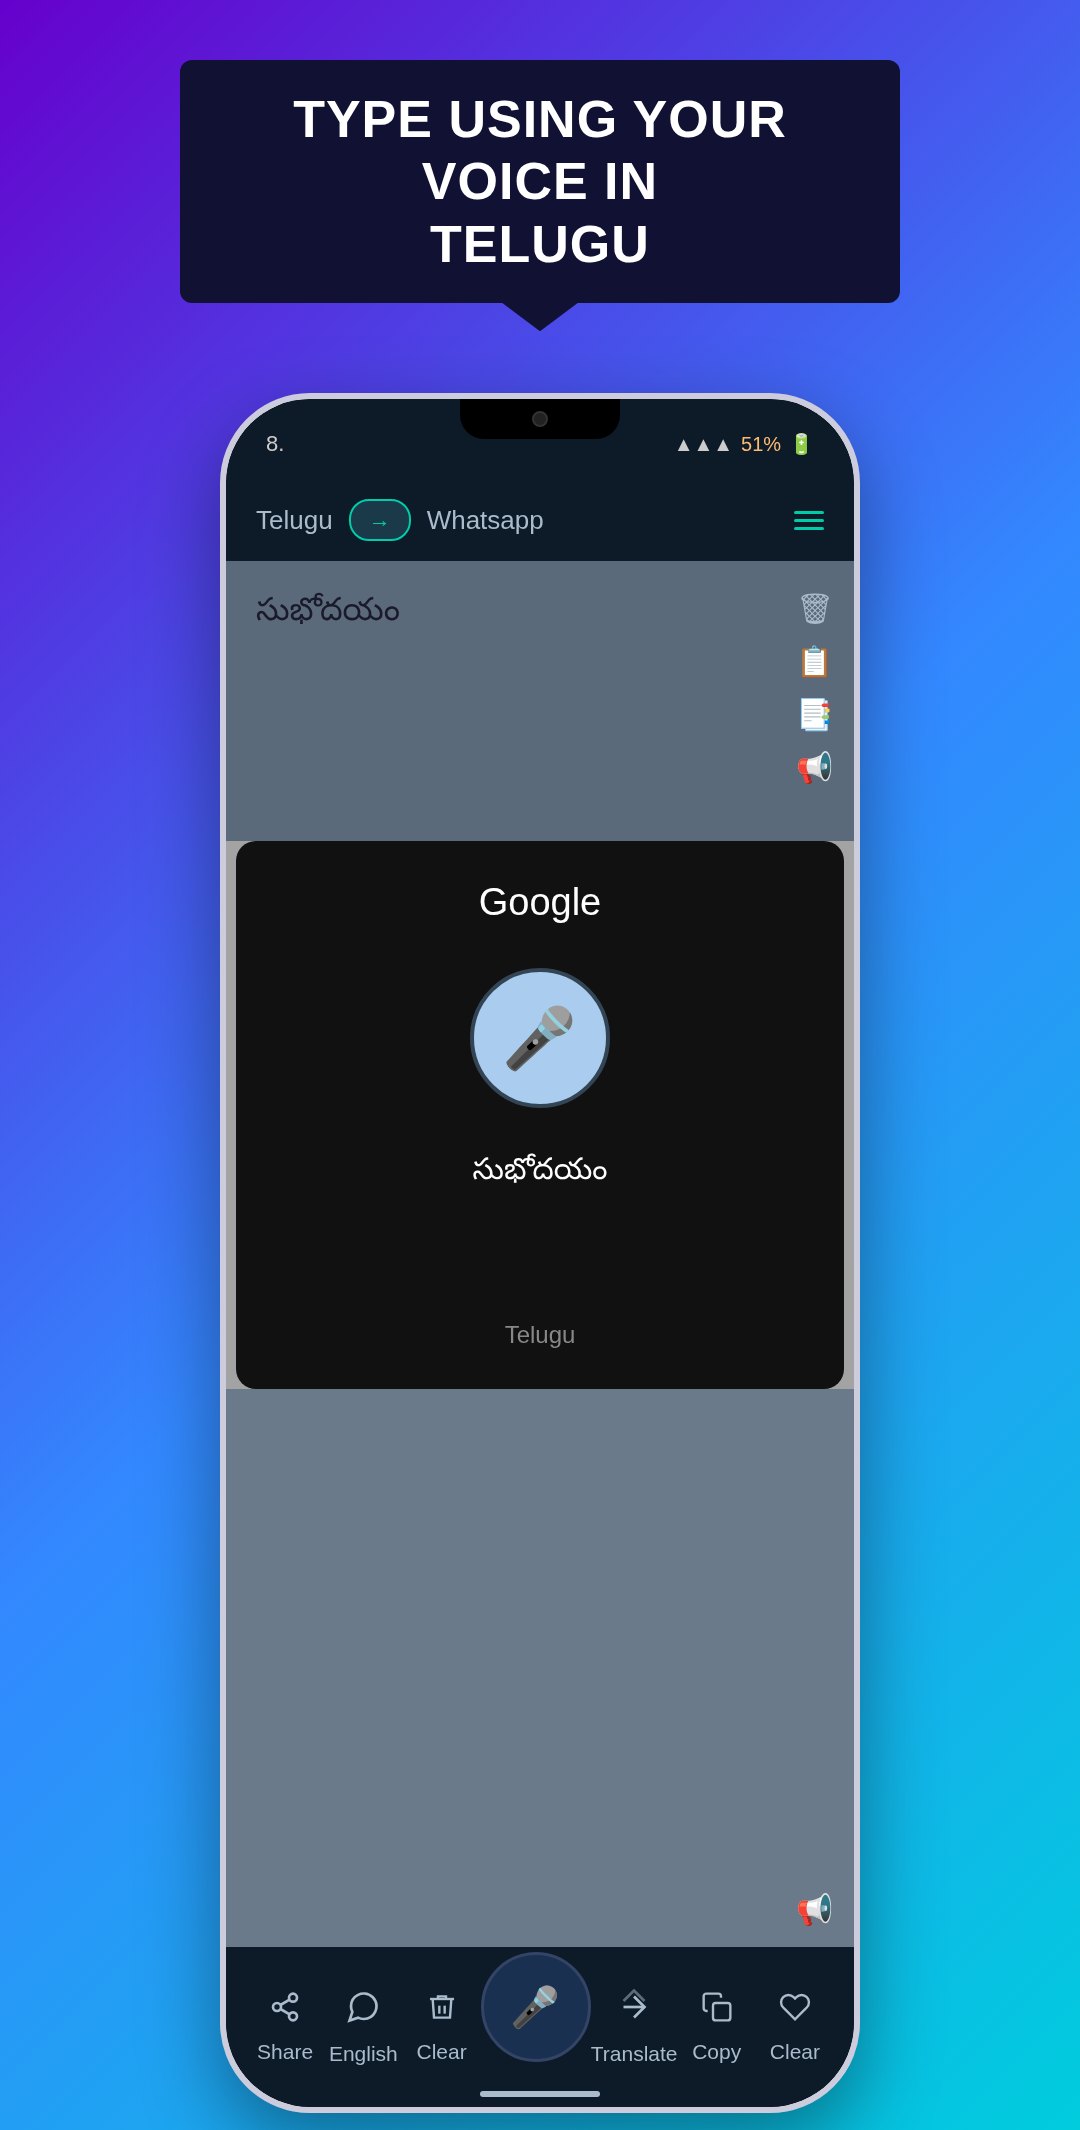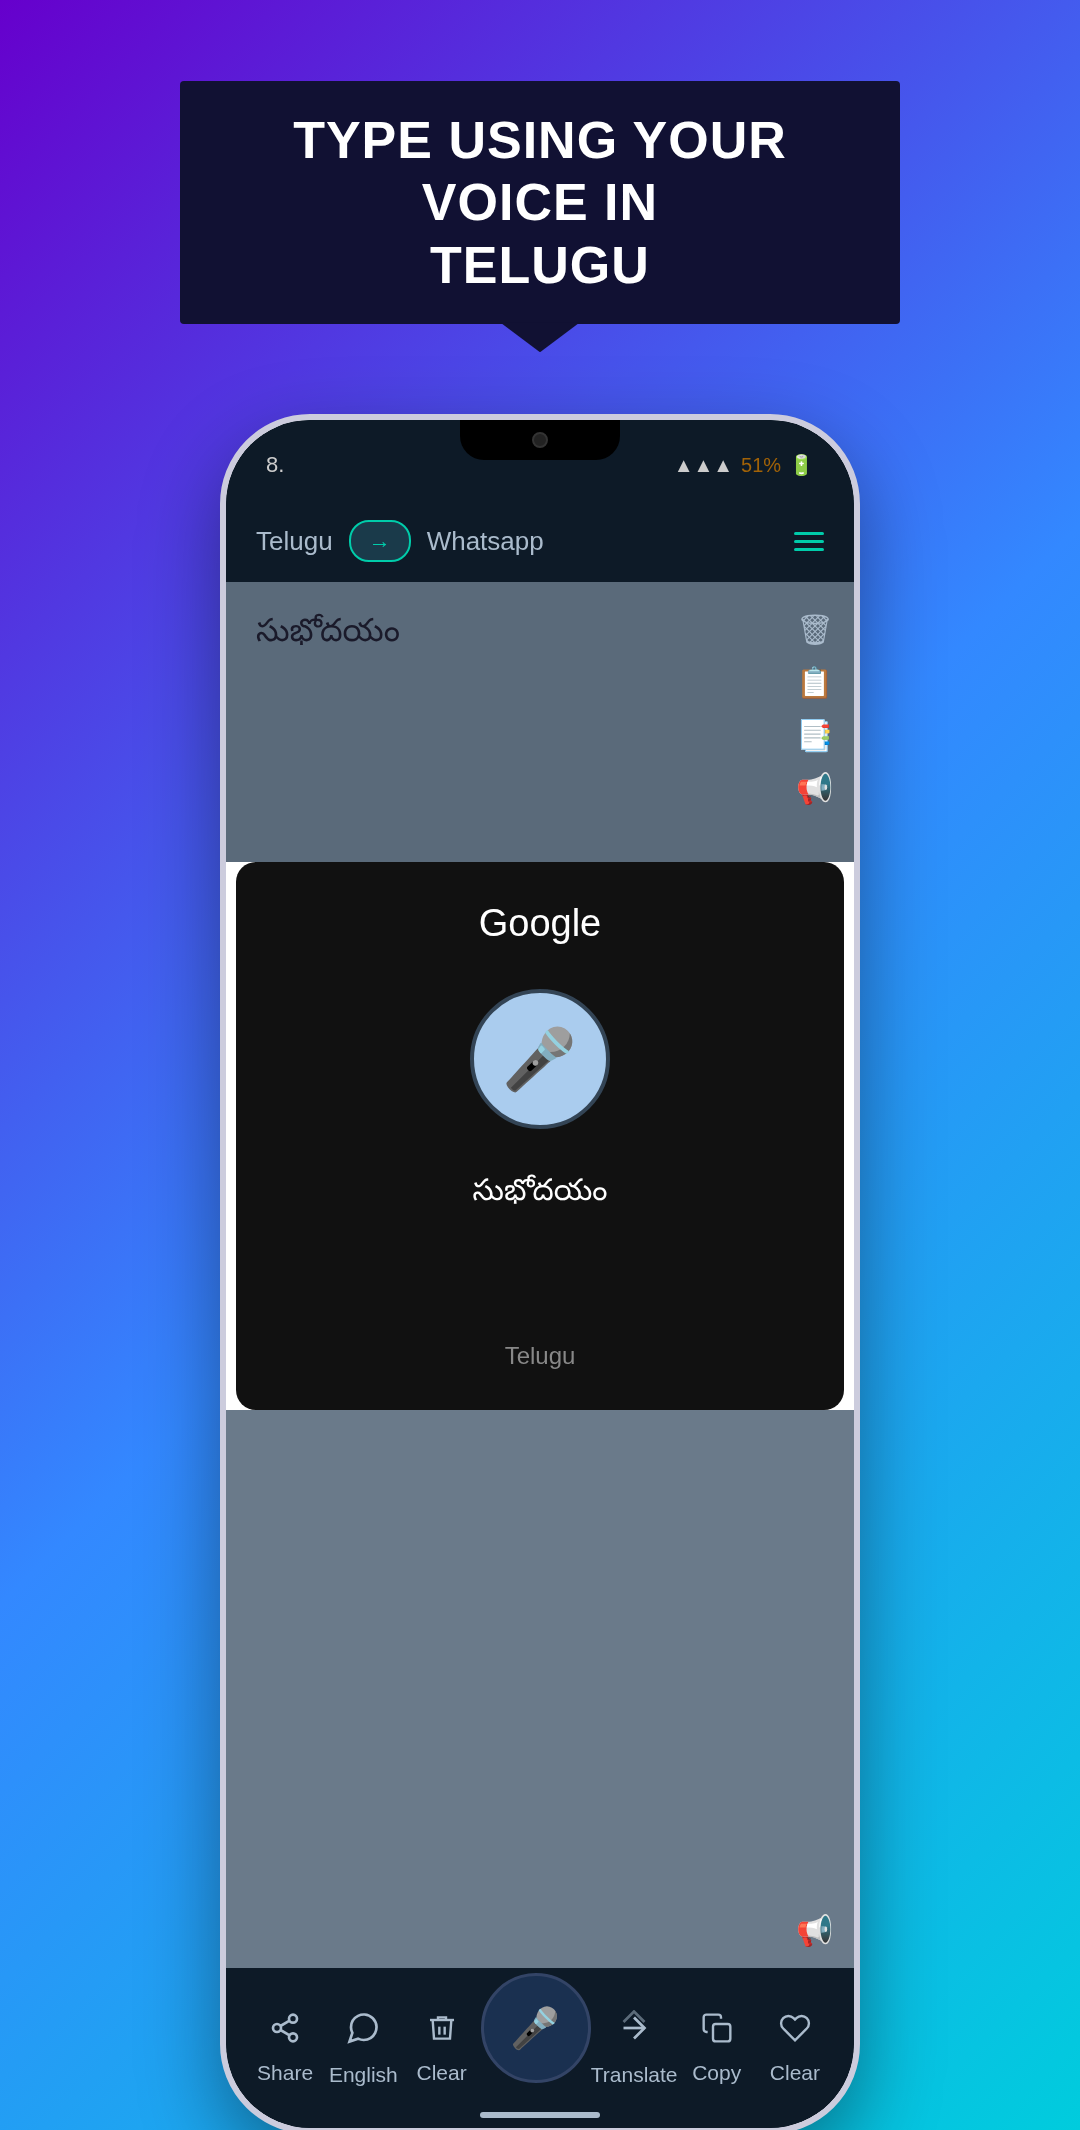--- a/index.html
+++ b/index.html
@@ -9,23 +9,23 @@
       background: linear-gradient(135deg, #6600cc 0%, #3388ff 50%, #00ccdd 100%);
       display: flex;
       flex-direction: column;
       align-items: center;
       justify-content: flex-start;
       font-family: 'Arial', sans-serif;
       overflow: hidden;
     }
 
     .header-banner {
-      margin-top: 81px;
+      margin-top: 60px;
       background: #111133;
-      border-radius: 4px;
+      border-radius: 12px;
       padding: 28px 50px;
       position: relative;
       max-width: 720px;
       text-align: center;
     }
     .header-banner::after {
       content: '';
       position: absolute;
       bottom: -28px;
       left: 50%;
@@ -129,21 +129,21 @@
       font-size: 22px;
       margin-top: 10px;
     }
     .status-icons {
       display: flex;
       align-items: center;
       gap: 8px;
       margin-top: 10px;
     }
     .signal-icon { color: #ccc; font-size: 20px; }
-    .battery-text { color: #a16207; font-size: 20px; }
+    .battery-text { color: #fdba74; font-size: 20px; }
 
     
     .app-header {
       background: #0d1a27;
       padding: 20px 30px;
       display: flex;
       align-items: center;
       justify-content: space-between;
       flex-shrink: 0;
     }
@@ -178,21 +178,21 @@
     .menu-line {
       width: 30px;
       height: 3px;
       background: #00ccaa;
       border-radius: 2px;
     }
 
     
     .content-area {
       flex: 1;
-      background: #ffffff;
+      background: #a3a3a3;
       position: relative;
       display: flex;
       flex-direction: column;
     }
 
     
     .text-input-area {
       background: #5a6a7a;
       padding: 30px 20px 20px 30px;
       display: flex;

